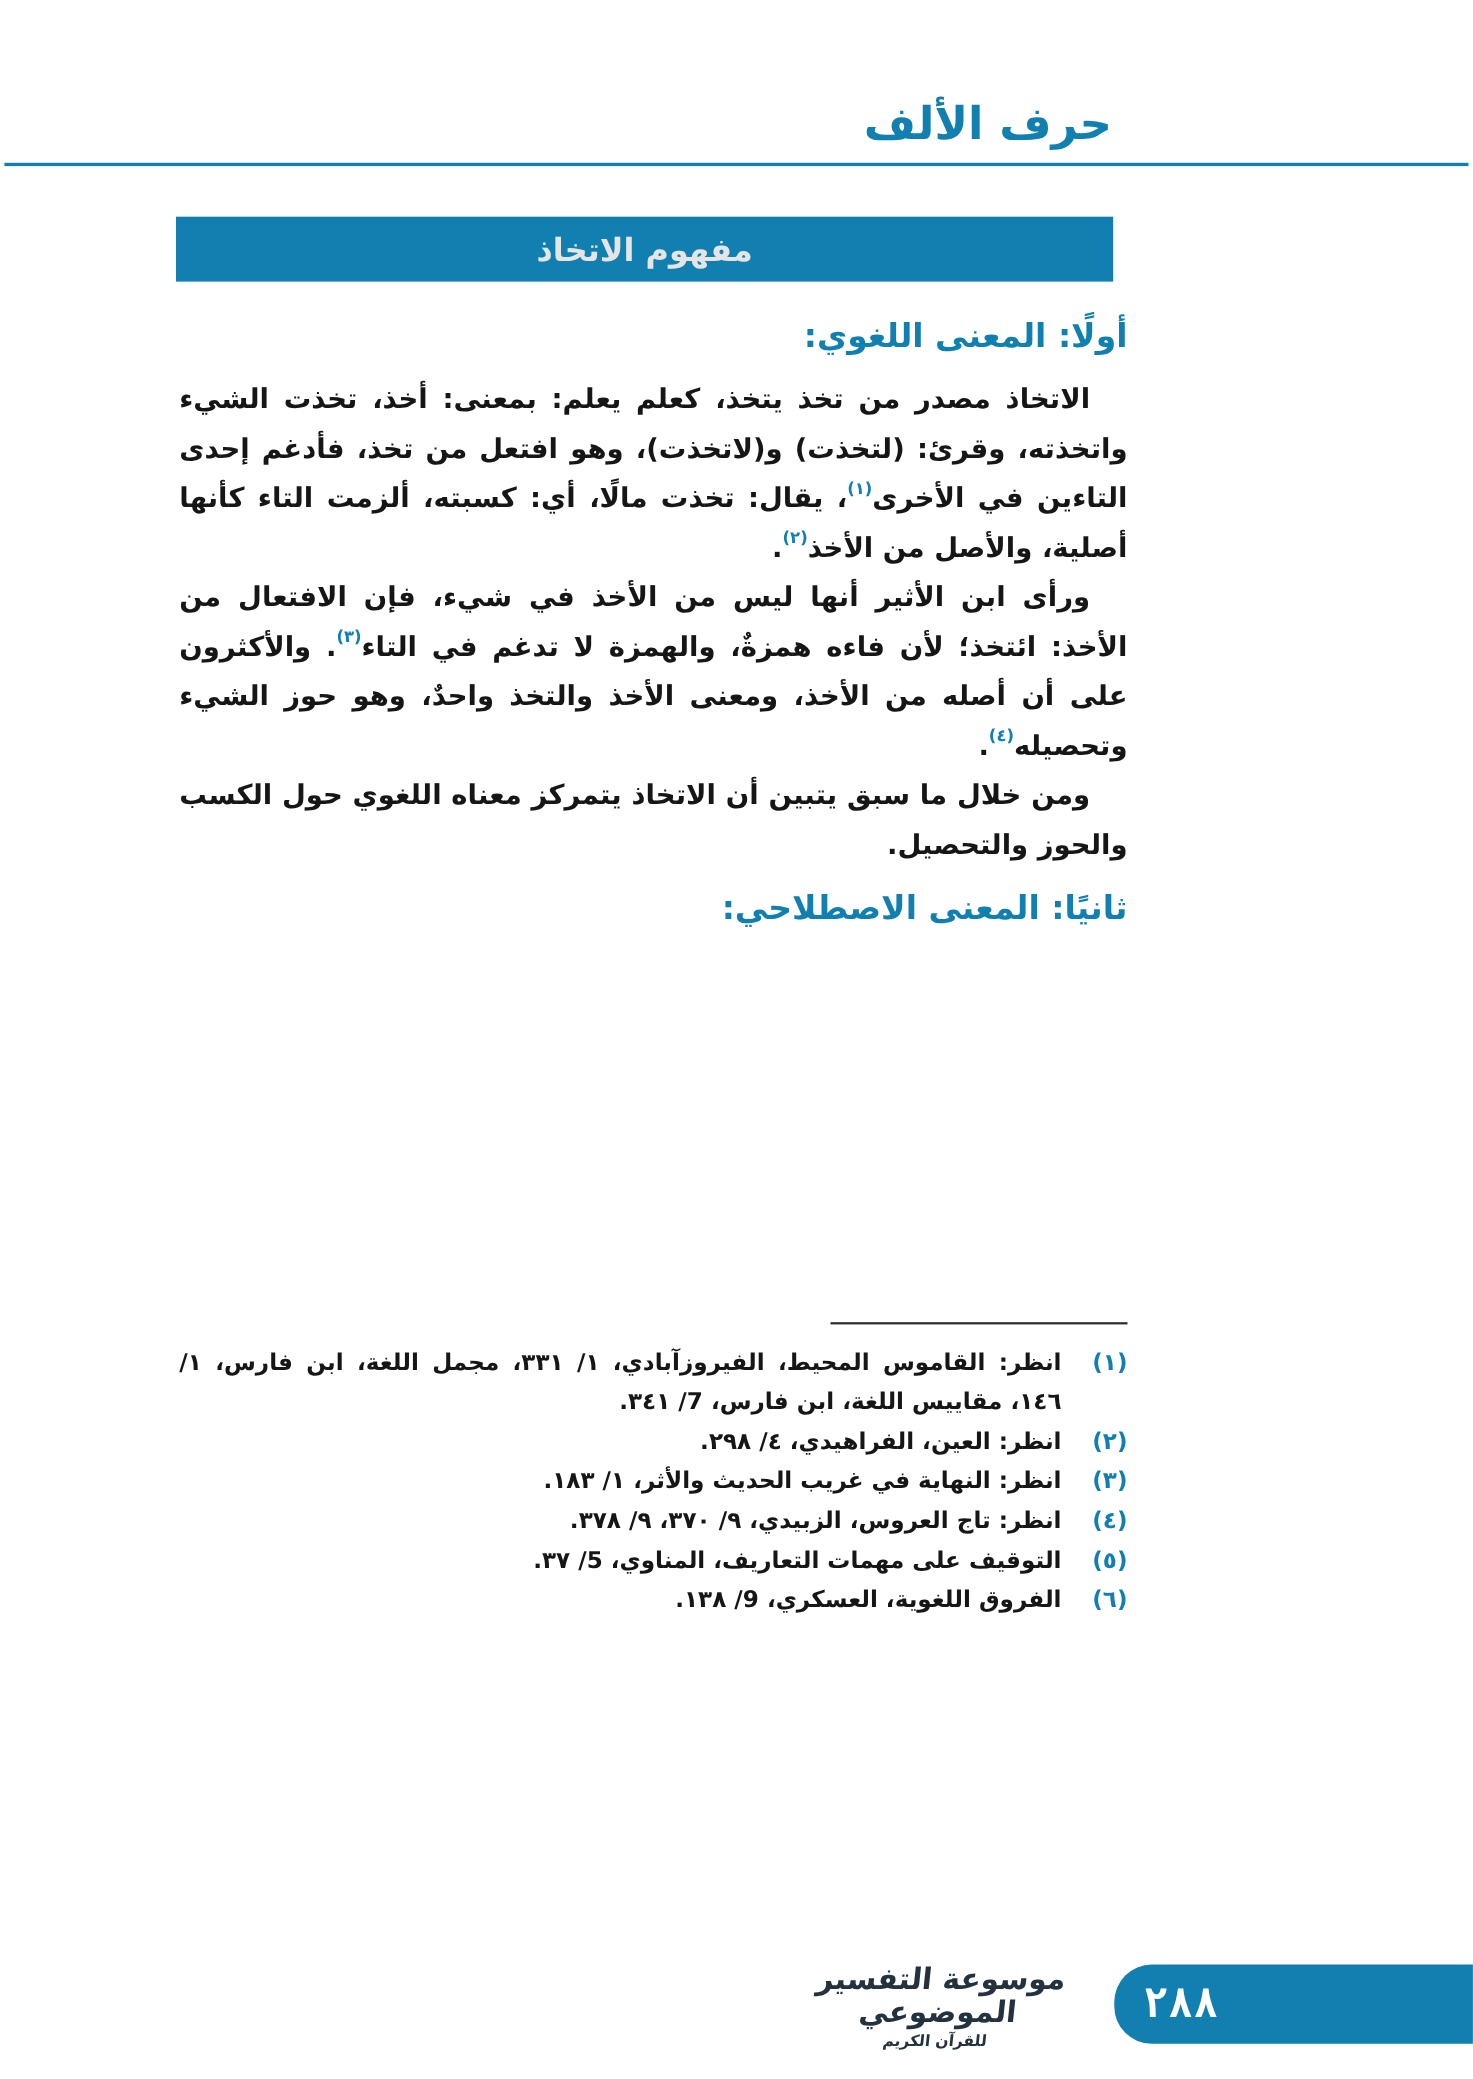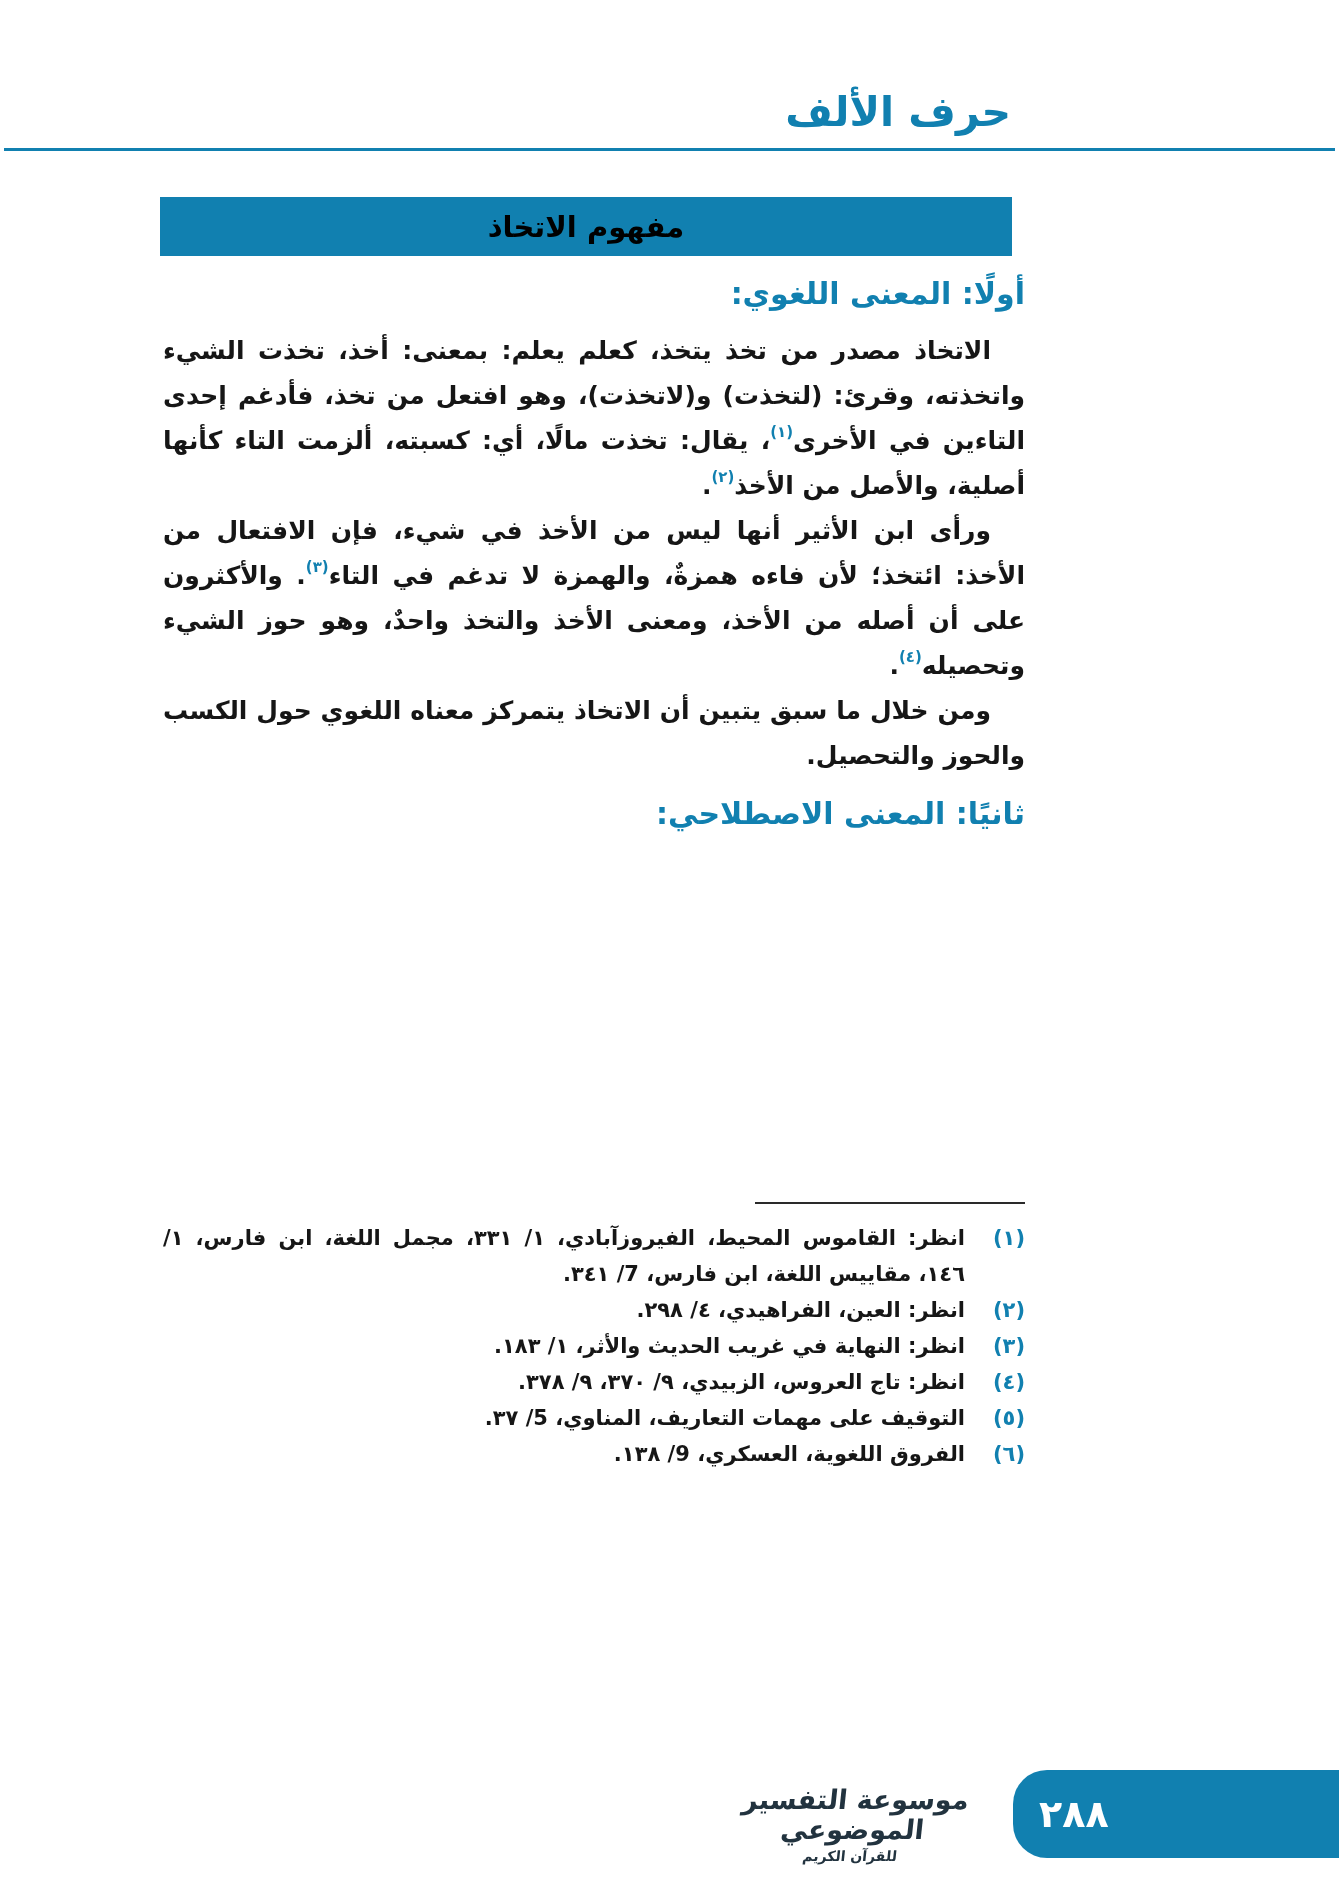--- a/index.html
+++ b/index.html
@@ -45,21 +45,21 @@
     top:197px;
     right:327px;
     width:852px;
     height:59px;
     background:var(--accent);
     display:flex;
     align-items:center;
     justify-content:center;
   }
   .banner span{
-    color:#000000;
+    color:#e5e5e5;
     font-size:29px;
     font-weight:bold;
     direction:rtl;
   }
   
   .content{
     position:absolute;
     top:272px;
     right:314px;
     width:862px;
@@ -68,21 +68,21 @@
     color:var(--ink);
   }
   .section-heading{
     color:var(--accent);
     font-size:30px;
     font-weight:bold;
     margin:14px 0 12px 0;
     line-height:44px;
     text-align:right;
   }
-  .section-heading:first-child{margin-top:0;}
+  .section-heading:first-child{margin-top:12px;}
   .body-paragraph{
     margin:0;
     font-size:25px;
     font-weight:bold;
     line-height:45px;
     text-indent:34px;
   }
   sup.fn-ref{
     color:var(--accent);
     font-size:15px;
@@ -139,23 +139,24 @@
   .logo-sub{
     font-size:14px;
     font-weight:bold;
     margin-top:3px;
   }
   .page-number{
     position:absolute;
     right:0;
     bottom:32px;
     width:326px;
-    height:88px;
+    height:72px;
     background:var(--accent);
     border-radius:34px 0 0 34px;
+    font-family:Liberation Mono, monospace;
   }
   .page-number span{
     position:absolute;
     left:26px;
     top:50%;
     transform:translateY(-50%);
     color:#ffffff;
     font-size:38px;
     font-weight:bold;
   }

